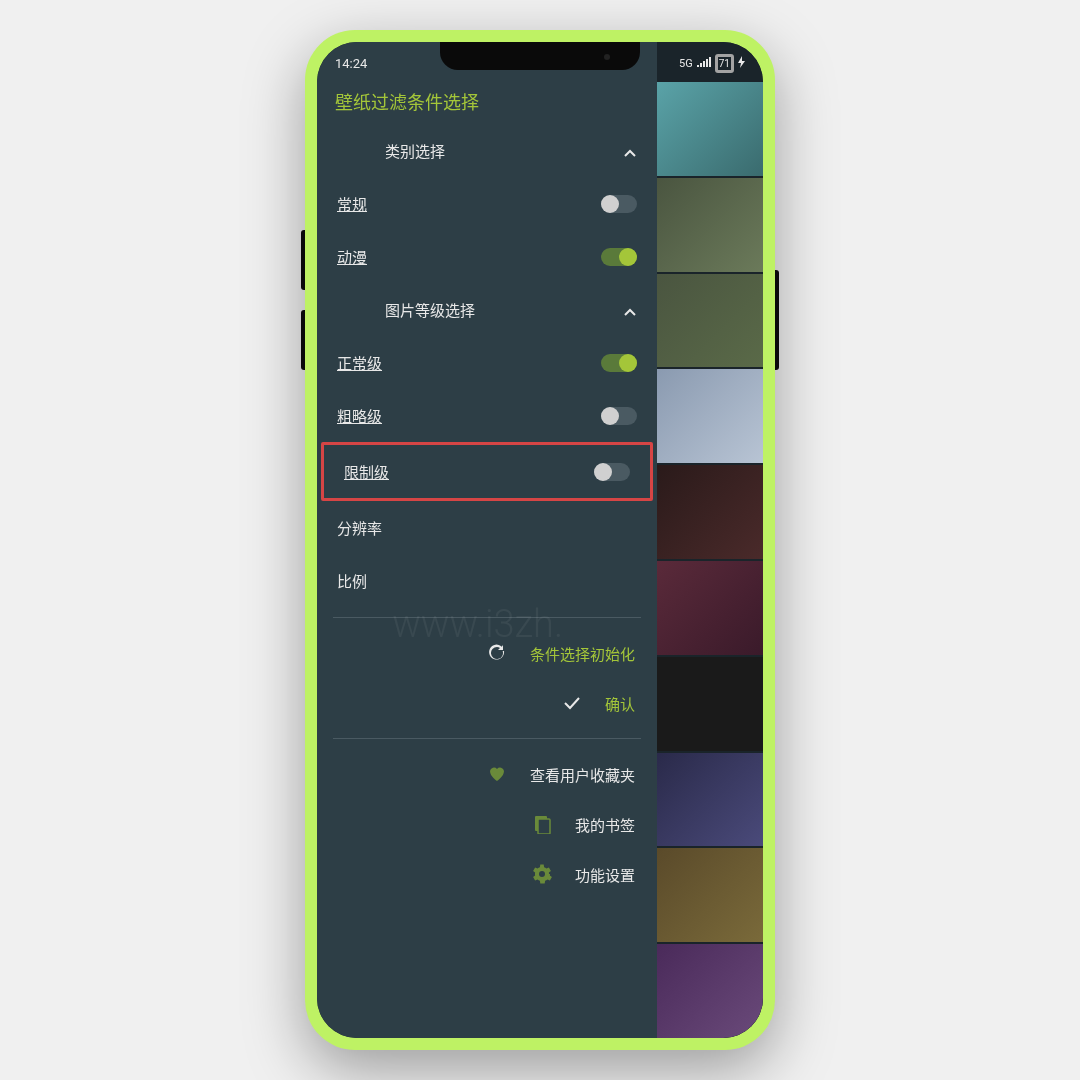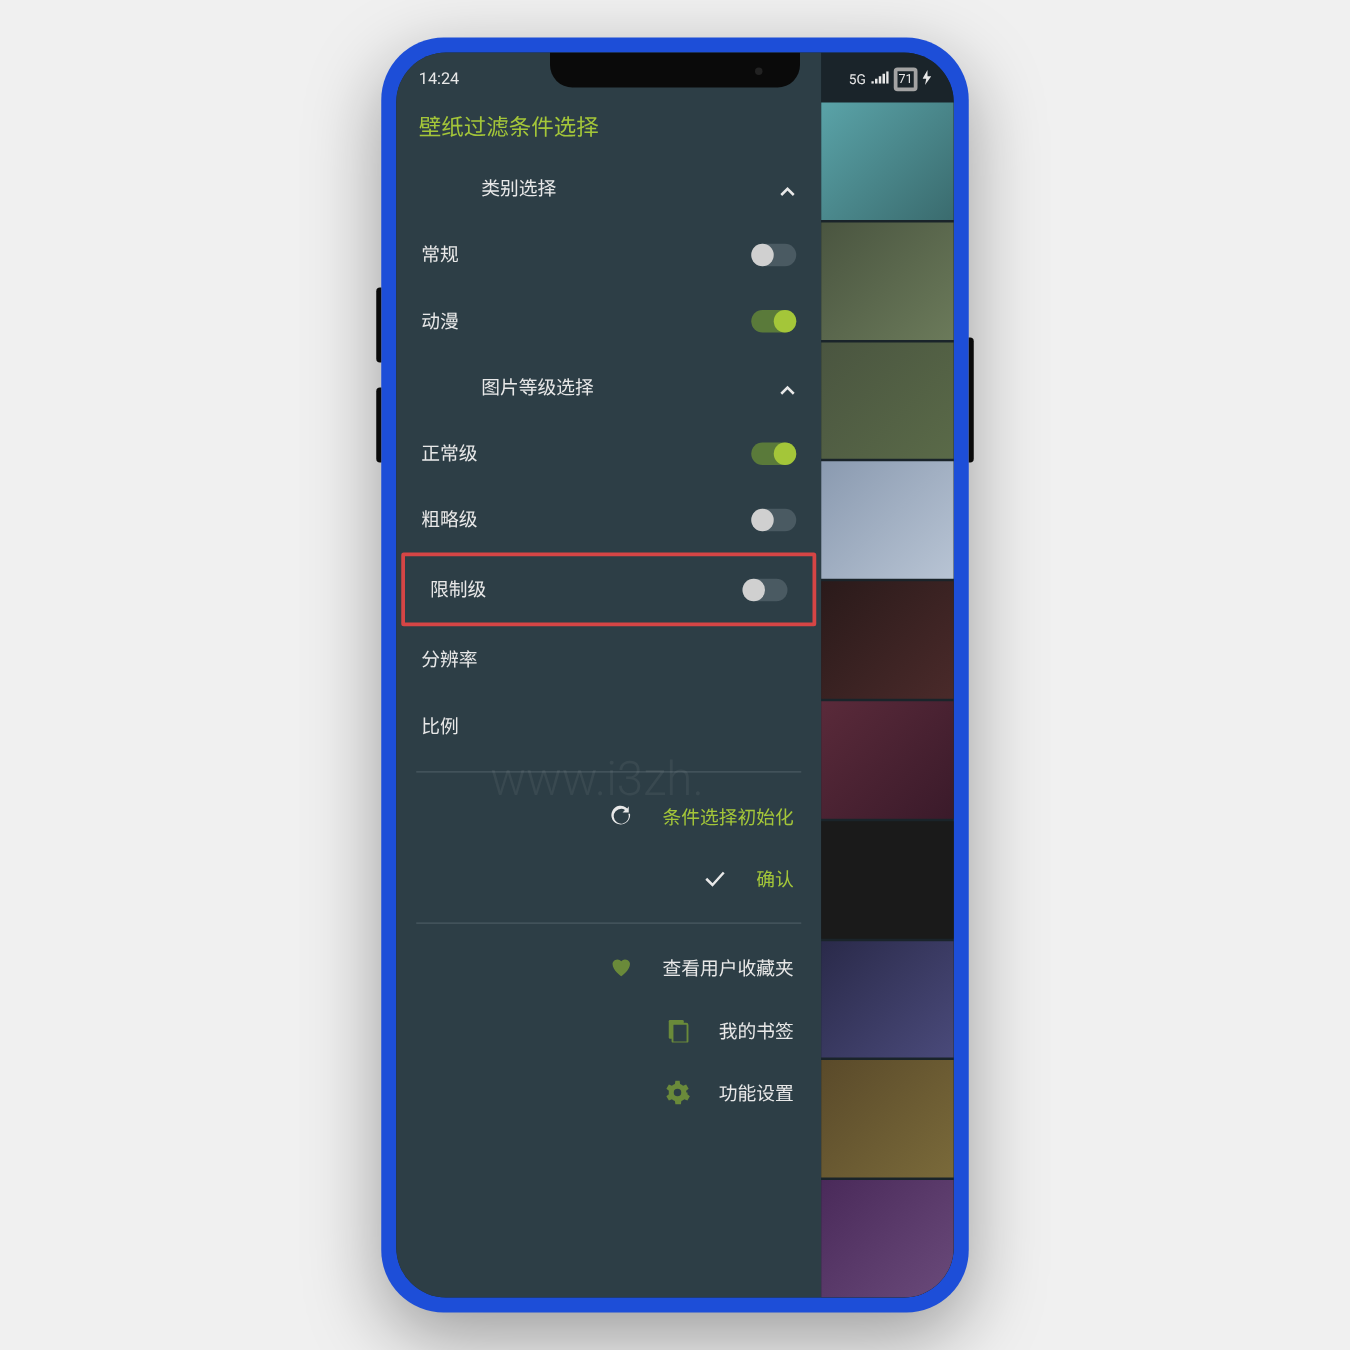--- a/index.html
+++ b/index.html
@@ -8,21 +8,21 @@
       width: 1080px;
       height: 1080px;
       display: flex;
       align-items: center;
       justify-content: center;
       font-family: -apple-system, "Segoe UI", Roboto, "Noto Sans CJK SC", sans-serif;
     }
     .phone-frame {
       width: 470px;
       height: 1020px;
-      background: #1d4ed8;
+      background: #bef264;
       border-radius: 50px;
       padding: 12px;
       position: relative;
       box-shadow: 0 20px 60px rgba(0,0,0,0.35);
     }
     .phone-button-right {
       position: absolute;
       right: -4px;
       top: 240px;
       width: 4px;
@@ -148,20 +148,21 @@
       padding: 16px 20px;
       cursor: pointer;
       margin-left: 48px;
     }
     .toggle-row {
       display: flex;
       justify-content: space-between;
       align-items: center;
       padding: 16px 20px;
       position: relative;
+      text-decoration: underline;
     }
     .simple-row {
       padding: 16px 20px;
       cursor: pointer;
     }
     .chevron {
       width: 14px;
       height: 14px;
     }
     .chevron svg { display: block; }

